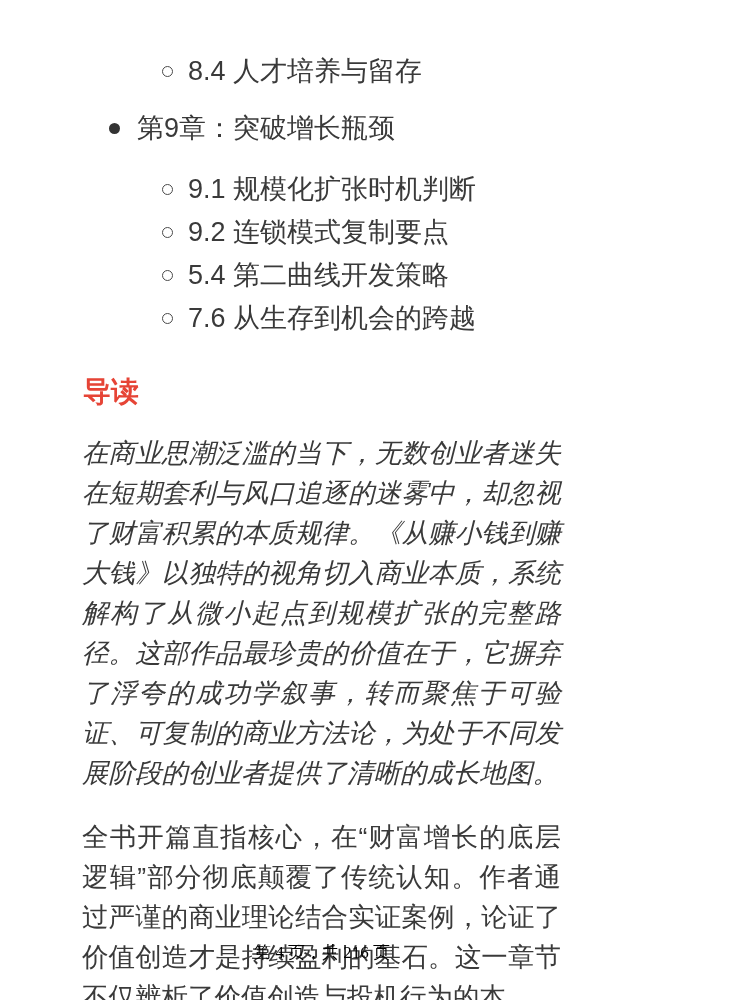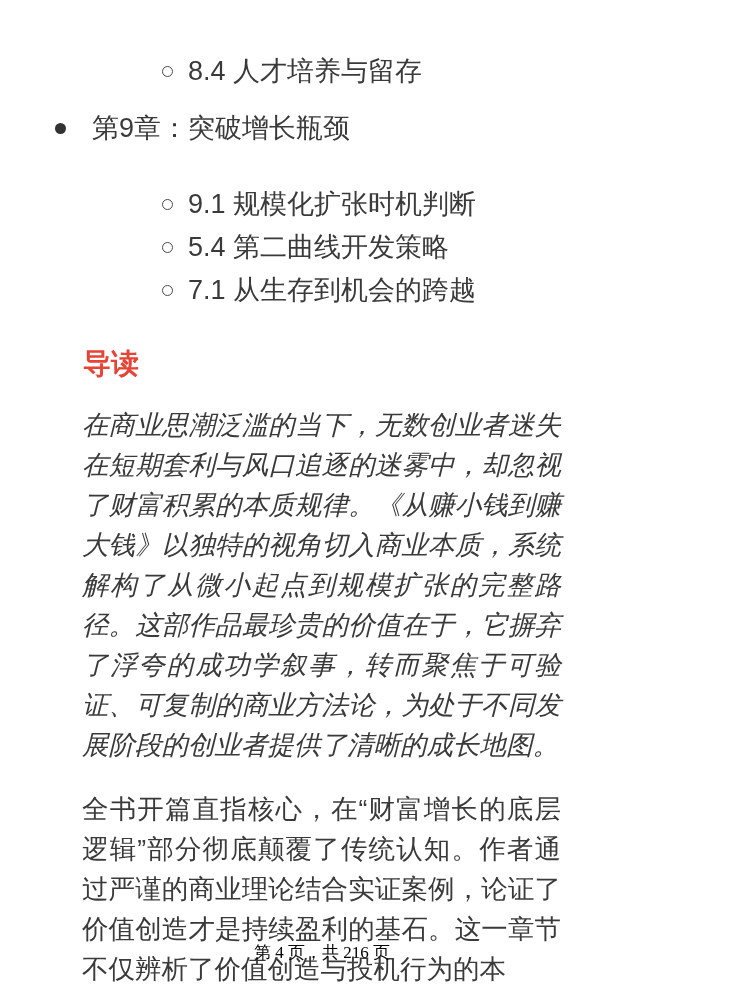--- a/index.html
+++ b/index.html
@@ -15,24 +15,24 @@
   }
   
   .toc { padding-top: 50px; }
   .toc-item {
     display: flex;
     align-items: center;
     font-size: 27px;
     line-height: 43px;
     color: #3a3a3a;
   }
-  .toc-item.level1 { padding-left: 55px; gap: 9px; }
+  .toc-item.level1 { padding-left: 109px; }
   .toc-item.level2 { padding-left: 162px; }
   .toc-item.gap-before-chapter { margin-top: 14px; }
-  .toc-item.gap-after-chapter  { margin-top: 33px; text-align: center; }
+  .toc-item.gap-after-chapter  { margin-top: 18px; text-align: center; }
   .bullet-disc {
     flex: none;
     width: 11px; height: 11px;
     border-radius: 50%;
     background: #333333;
     margin-right: 17px;
   }
   .bullet-circle {
     flex: none;
     width: 9px; height: 9px;
@@ -86,29 +86,33 @@
     <div class="toc-item level1 gap-before-chapter">
       <span class="bullet-disc"></span>
       <span>第9章：突破增长瓶颈</span>
     </div>
 
     <div class="toc-item level2 gap-after-chapter">
       <span class="bullet-circle"></span>
       <span>9.1 规模化扩张时机判断</span>
     </div>
 
+    <div class="toc-item level2">
+      <span class="bullet-circle"></span>
+      <span>9.2 连锁模式复制要点</span>
+    </div>
 
     <div class="toc-item level2">
       <span class="bullet-circle"></span>
       <span>5.4 第二曲线开发策略</span>
     </div>
 
     <div class="toc-item level2">
       <span class="bullet-circle"></span>
-      <span>7.1 从生存到机会的跨越</span>
+      <span>7.6 从生存到机会的跨越</span>
     </div>
 
   </div>
 
   <h2 class="section-heading">导读</h2>
 
   <p class="body-text para-1">在商业思潮泛滥的当下，无数创业者迷失在短期套利与风口追逐的迷雾中，却忽视了财富积累的本质规律。《从赚小钱到赚大钱》以独特的视角切入商业本质，系统解构了从微小起点到规模扩张的完整路径。这部作品最珍贵的价值在于，它摒弃了浮夸的成功学叙事，转而聚焦于可验证、可复制的商业方法论，为处于不同发展阶段的创业者提供了清晰的成长地图。</p>
 
   <p class="body-text para-2">全书开篇直指核心，在“财富增长的底层逻辑”部分彻底颠覆了传统认知。作者通过严谨的商业理论结合实证案例，论证了价值创造才是持续盈利的基石。这一章节不仅辨析了价值创造与投机行为的本</p>
 

